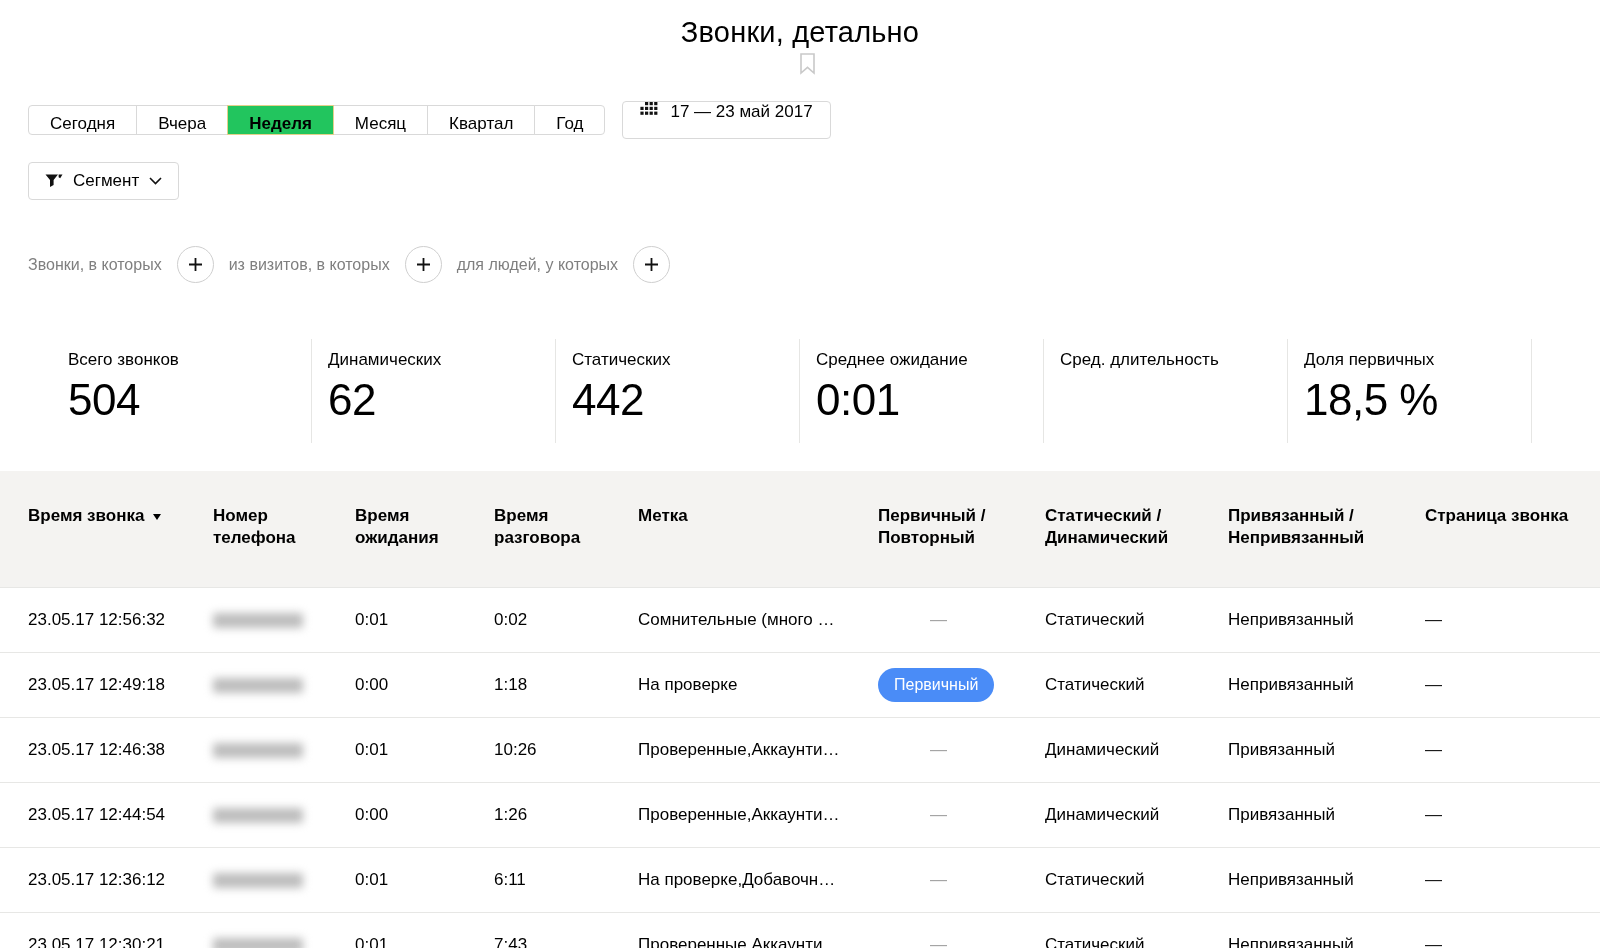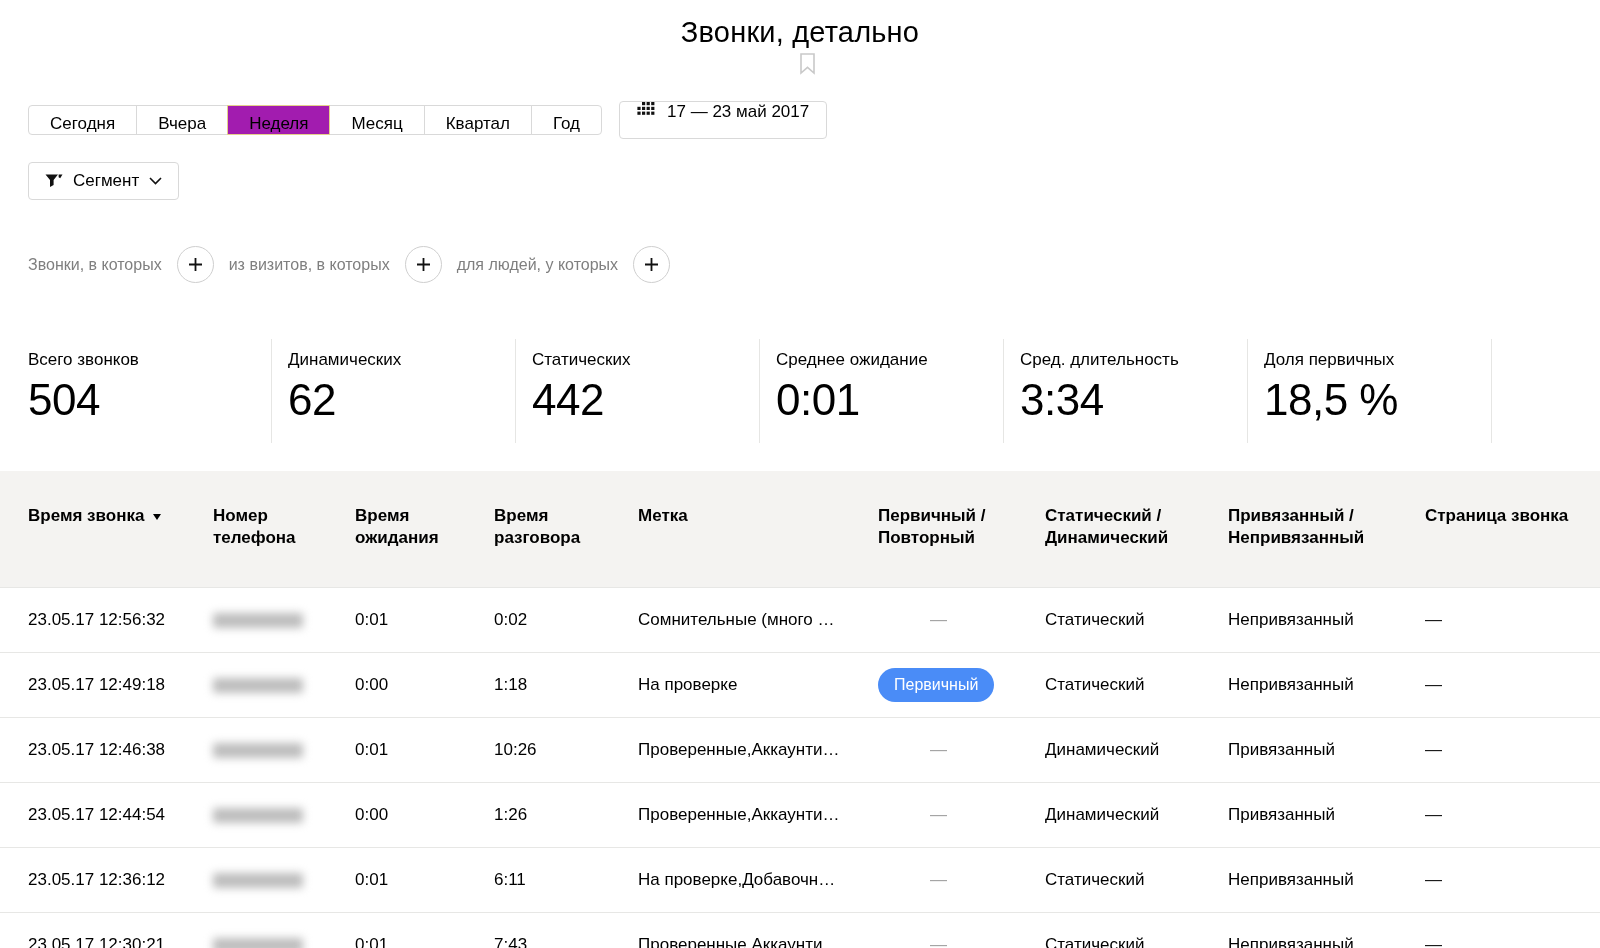--- a/index.html
+++ b/index.html
@@ -26,23 +26,24 @@
     height: 30px;
     line-height: 36px;
     padding: 0 21px;
     font-size: 17px;
     cursor: pointer;
     position: relative;
   }
   .tab:first-child { margin-left: 0; border-radius: 4px 0 0 4px; }
   .tab:last-child { border-radius: 0 4px 4px 0; }
   .tab.selected {
-    background: #a21caf;
+    background: #22c55e;
     border-color: #e3d08b;
     z-index: 2;
+    font-weight: bold;
   }
   .date-btn {
     margin-left: 17px;
     display: flex;
     align-items: flex-start;
     gap: 11px;
     height: 38px;
     padding: 0 17px;
     border: 1px solid #d9d9d9;
     border-radius: 4px;
@@ -73,21 +74,21 @@
   .plus-btn {
     width: 37px; height: 37px;
     border-radius: 50%;
     border: 1px solid #cfcfcf;
     background: #fff;
     display: flex; align-items: center; justify-content: center;
     cursor: pointer;
   }
 
   
-  .stats-row { margin-top: 56px; display: flex; padding-left: 28px; }
+  .stats-row { margin-top: 56px; display: flex; padding-left: 36px; margin-left: 32px; }
   .stat-cell {
     width: 244px;
     border-right: 1px solid #e6e6e4;
     padding: 10px 0 18px 16px;
   }
   .stat-cell:first-child { padding-left: 0; }
   .stat-label { font-size: 17px; line-height: 22px; }
   .stat-value { font-size: 44px; line-height: 50px; margin-top: 4px; letter-spacing: -0.5px; }
 
   
@@ -243,21 +244,20 @@
   <div class="stat-cell">
     <div class="stat-label">Статических</div>
     <div class="stat-value">442</div>
   </div>
   <div class="stat-cell">
     <div class="stat-label">Среднее ожидание</div>
     <div class="stat-value">0:01</div>
   </div>
   <div class="stat-cell">
     <div class="stat-label">Сред. длительность</div>
-    <div class="stat-value">3:34</div>
   </div>
   <div class="stat-cell">
     <div class="stat-label">Доля первичных</div>
     <div class="stat-value">18,5 %</div>
   </div>
 </div>
 
 <table>
   <colgroup>
     <col style="width:213px">

